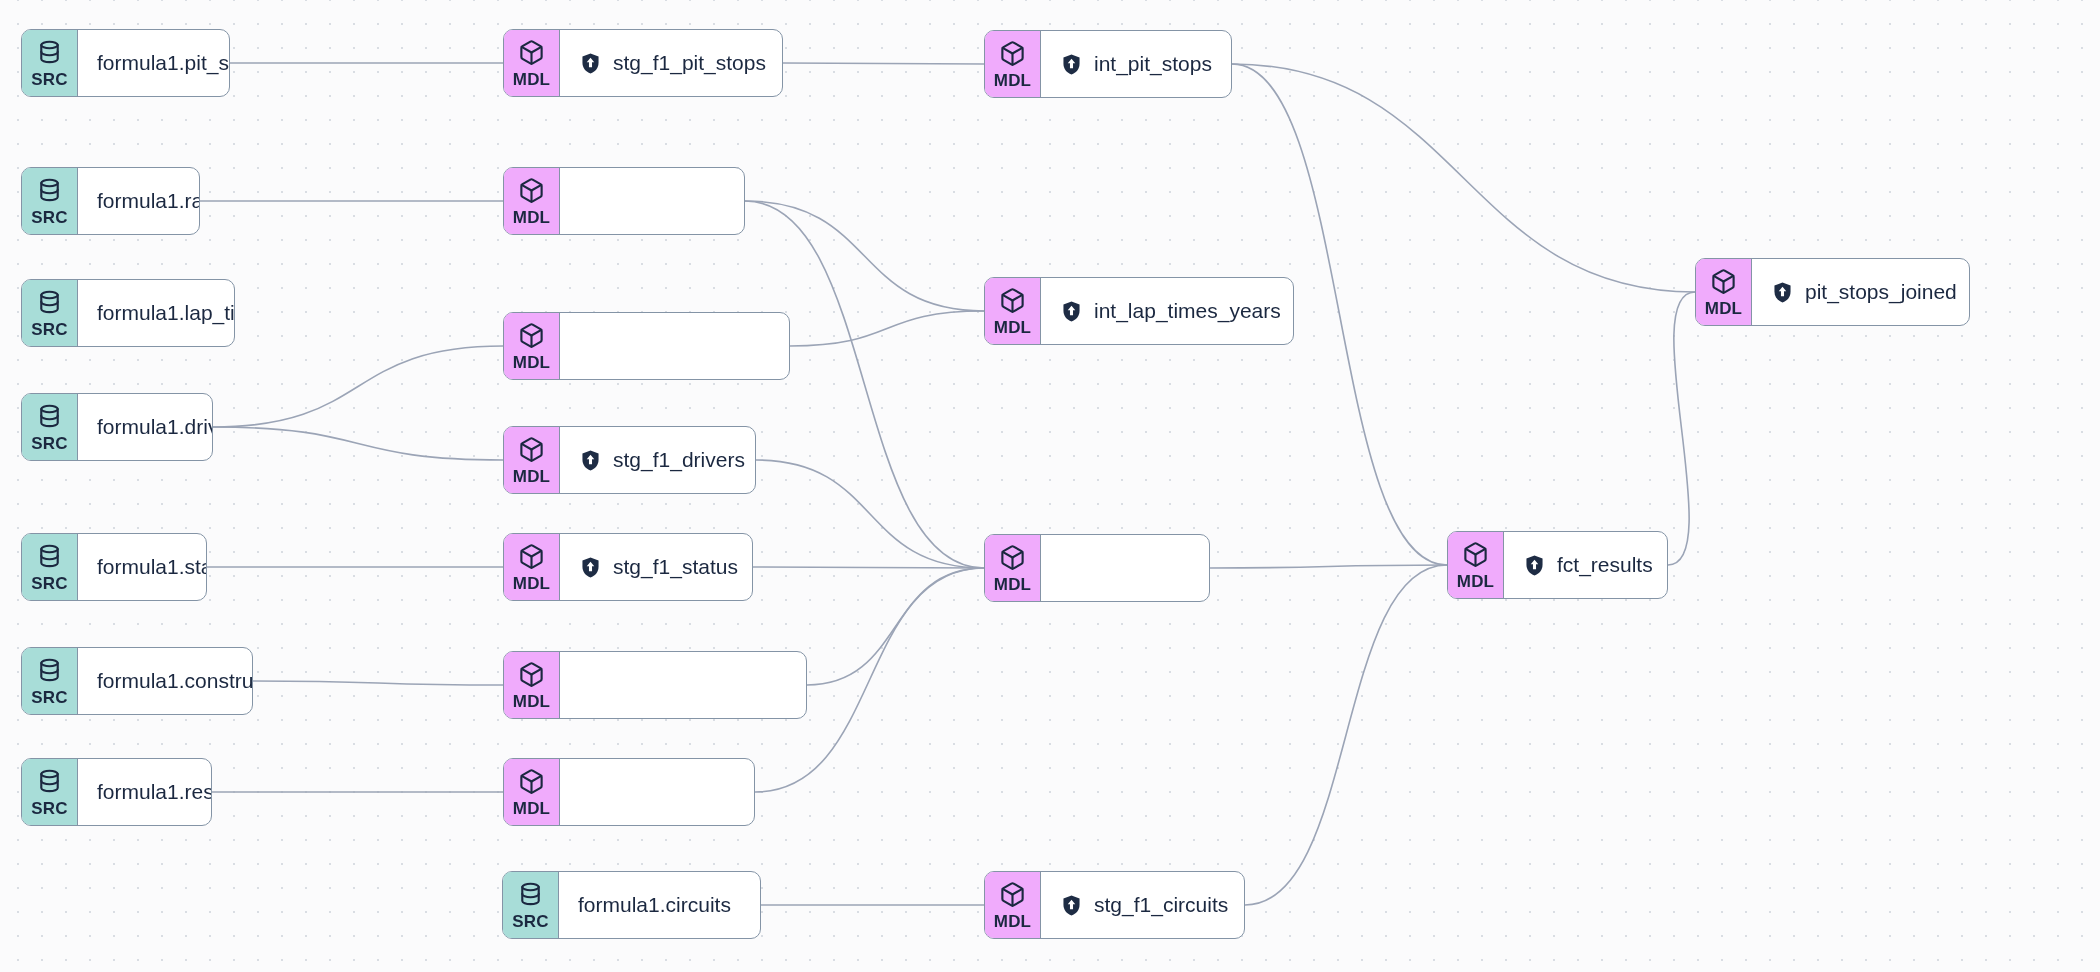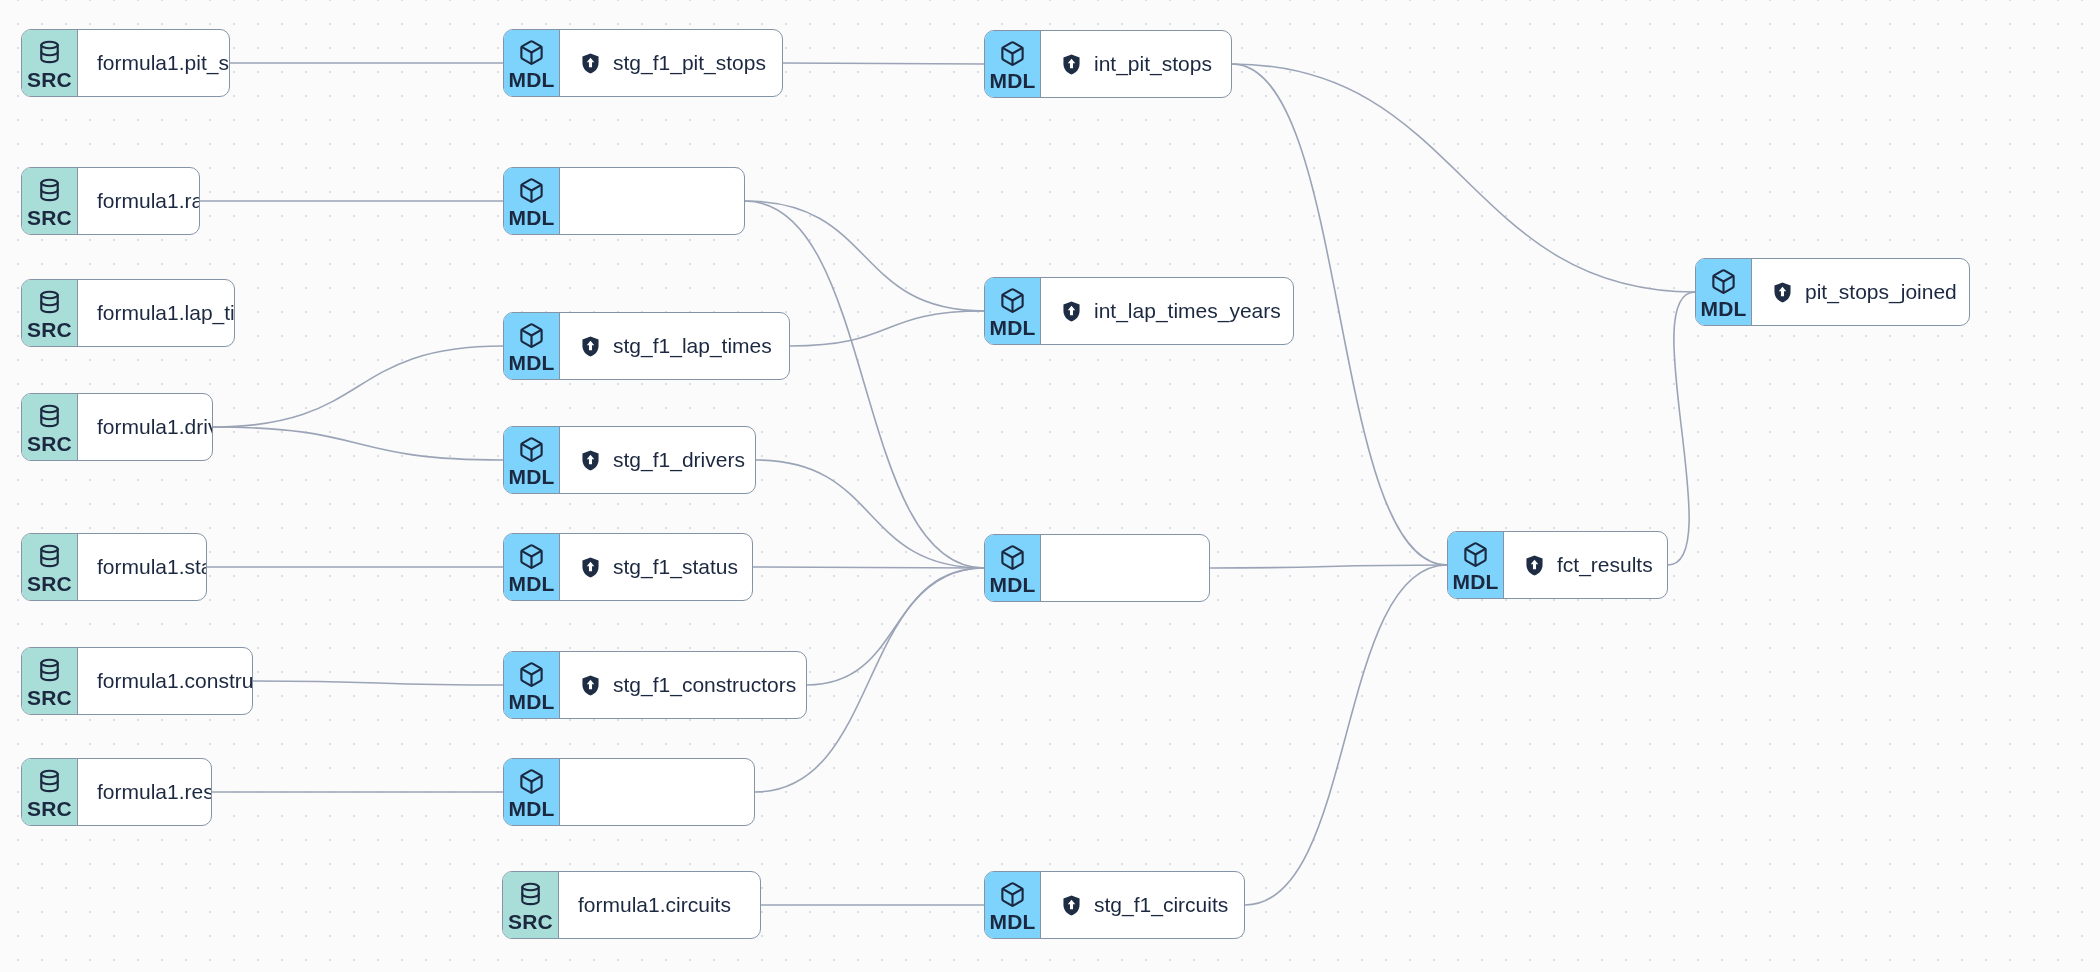--- a/index.html
+++ b/index.html
@@ -42,23 +42,23 @@
     border-right: 1.5px solid #8494a6;
     border-radius: 8.5px 0 0 8.5px;
     display: flex;
     flex-direction: column;
     align-items: center;
     justify-content: center;
     gap: 1px;
     color: #1b2840;
   }
   .node .badge.src { background: #a8ddd8; }
-  .node .badge.mdl { background: #7dd3fc; text-align: right; }
+  .node .badge.mdl { background: #f0abfc; text-align: right; }
   .node .badge .badge-label {
-    font-size: 21px;
+    font-size: 17px;
     font-weight: 600;
     line-height: 17px;
     letter-spacing: 0.2px;
   }
   .node .body {
     flex: 1 1 auto;
     display: flex;
     align-items: center;
     padding: 0 16px 0 19px;
     gap: 11px;
@@ -243,29 +243,20 @@
   </div>
       <div class="node mdl-node" style="left: 503px; top: 312px; width: 287px;">
     <div class="badge mdl">
       <span class="type-icon"><svg width="27" height="27" viewBox="0 0 24 24" fill="none" stroke="#1b2840" stroke-width="1.9" stroke-linecap="round" stroke-linejoin="round">
     <path d="M21 16V8a2 2 0 0 0-1-1.73l-7-4a2 2 0 0 0-2 0l-7 4A2 2 0 0 0 3 8v8a2 2 0 0 0 1 1.73l7 4a2 2 0 0 0 2 0l7-4A2 2 0 0 0 21 16z"></path>
     <polyline points="3.27 6.96 12 12.01 20.73 6.96"></polyline>
     <line x1="12" y1="22.08" x2="12" y2="12"></line>
   </svg></span>
       <span class="badge-label">MDL</span>
     </div>
-    <div class="body">
-      <span class="shield">
-        <svg width="23" height="23" viewBox="0 0 24 24">
-          <path fill="#1e2c44" d="M12 1.6l8.4 3.2v6.3c0 5.4-3.4 9.4-8.4 11.3-5-1.9-8.4-5.9-8.4-11.3V4.8L12 1.6z"></path>
-          <path fill="#ffffff" d="M12 6l3.9 4.8h-2.3v5.2h-3.2v-5.2H8.1L12 6z"></path>
-        </svg>
-      </span>
-      <span class="label">stg_f1_lap_times</span>
-    </div>
   </div>
       <div class="node mdl-node" style="left: 503px; top: 426px; width: 253px;">
     <div class="badge mdl">
       <span class="type-icon"><svg width="27" height="27" viewBox="0 0 24 24" fill="none" stroke="#1b2840" stroke-width="1.9" stroke-linecap="round" stroke-linejoin="round">
     <path d="M21 16V8a2 2 0 0 0-1-1.73l-7-4a2 2 0 0 0-2 0l-7 4A2 2 0 0 0 3 8v8a2 2 0 0 0 1 1.73l7 4a2 2 0 0 0 2 0l7-4A2 2 0 0 0 21 16z"></path>
     <polyline points="3.27 6.96 12 12.01 20.73 6.96"></polyline>
     <line x1="12" y1="22.08" x2="12" y2="12"></line>
   </svg></span>
       <span class="badge-label">MDL</span>
     </div>
@@ -300,29 +291,20 @@
   </div>
       <div class="node mdl-node" style="left: 503px; top: 651px; width: 304px;">
     <div class="badge mdl">
       <span class="type-icon"><svg width="27" height="27" viewBox="0 0 24 24" fill="none" stroke="#1b2840" stroke-width="1.9" stroke-linecap="round" stroke-linejoin="round">
     <path d="M21 16V8a2 2 0 0 0-1-1.73l-7-4a2 2 0 0 0-2 0l-7 4A2 2 0 0 0 3 8v8a2 2 0 0 0 1 1.73l7 4a2 2 0 0 0 2 0l7-4A2 2 0 0 0 21 16z"></path>
     <polyline points="3.27 6.96 12 12.01 20.73 6.96"></polyline>
     <line x1="12" y1="22.08" x2="12" y2="12"></line>
   </svg></span>
       <span class="badge-label">MDL</span>
     </div>
-    <div class="body">
-      <span class="shield">
-        <svg width="23" height="23" viewBox="0 0 24 24">
-          <path fill="#1e2c44" d="M12 1.6l8.4 3.2v6.3c0 5.4-3.4 9.4-8.4 11.3-5-1.9-8.4-5.9-8.4-11.3V4.8L12 1.6z"></path>
-          <path fill="#ffffff" d="M12 6l3.9 4.8h-2.3v5.2h-3.2v-5.2H8.1L12 6z"></path>
-        </svg>
-      </span>
-      <span class="label">stg_f1_constructors</span>
-    </div>
   </div>
       <div class="node mdl-node" style="left: 503px; top: 758px; width: 252px;">
     <div class="badge mdl">
       <span class="type-icon"><svg width="27" height="27" viewBox="0 0 24 24" fill="none" stroke="#1b2840" stroke-width="1.9" stroke-linecap="round" stroke-linejoin="round">
     <path d="M21 16V8a2 2 0 0 0-1-1.73l-7-4a2 2 0 0 0-2 0l-7 4A2 2 0 0 0 3 8v8a2 2 0 0 0 1 1.73l7 4a2 2 0 0 0 2 0l7-4A2 2 0 0 0 21 16z"></path>
     <polyline points="3.27 6.96 12 12.01 20.73 6.96"></polyline>
     <line x1="12" y1="22.08" x2="12" y2="12"></line>
   </svg></span>
       <span class="badge-label">MDL</span>
     </div>

